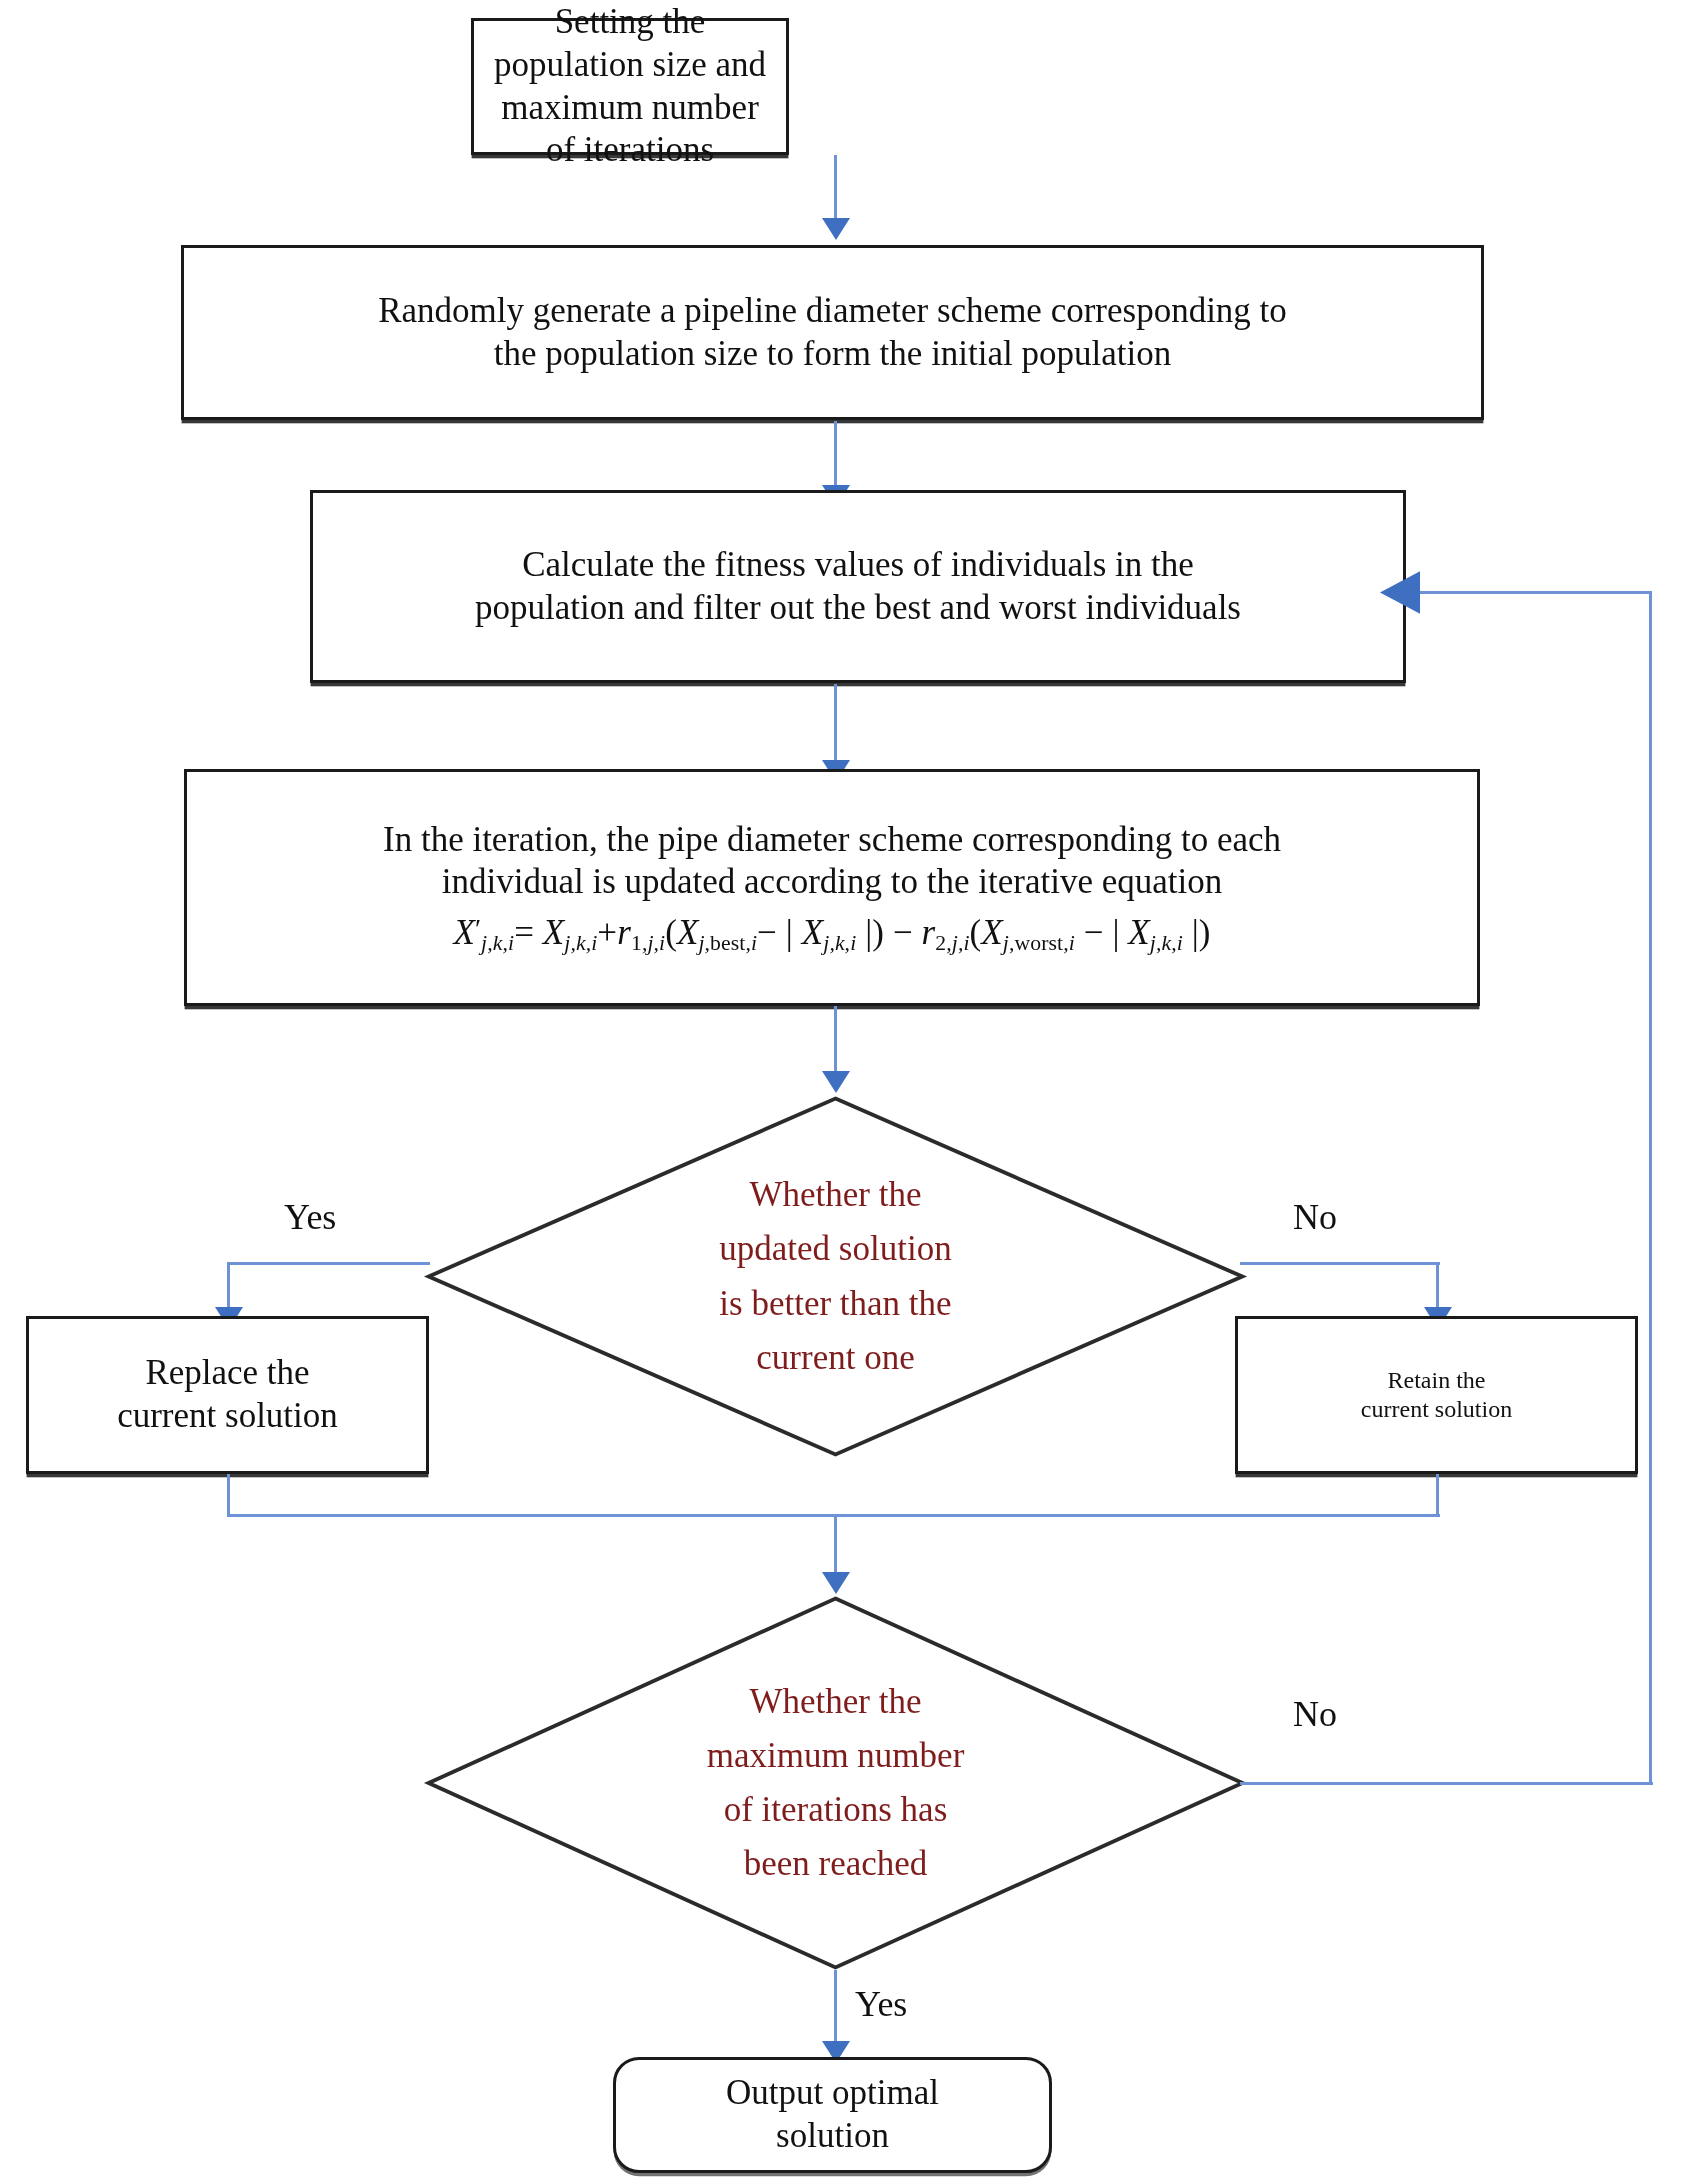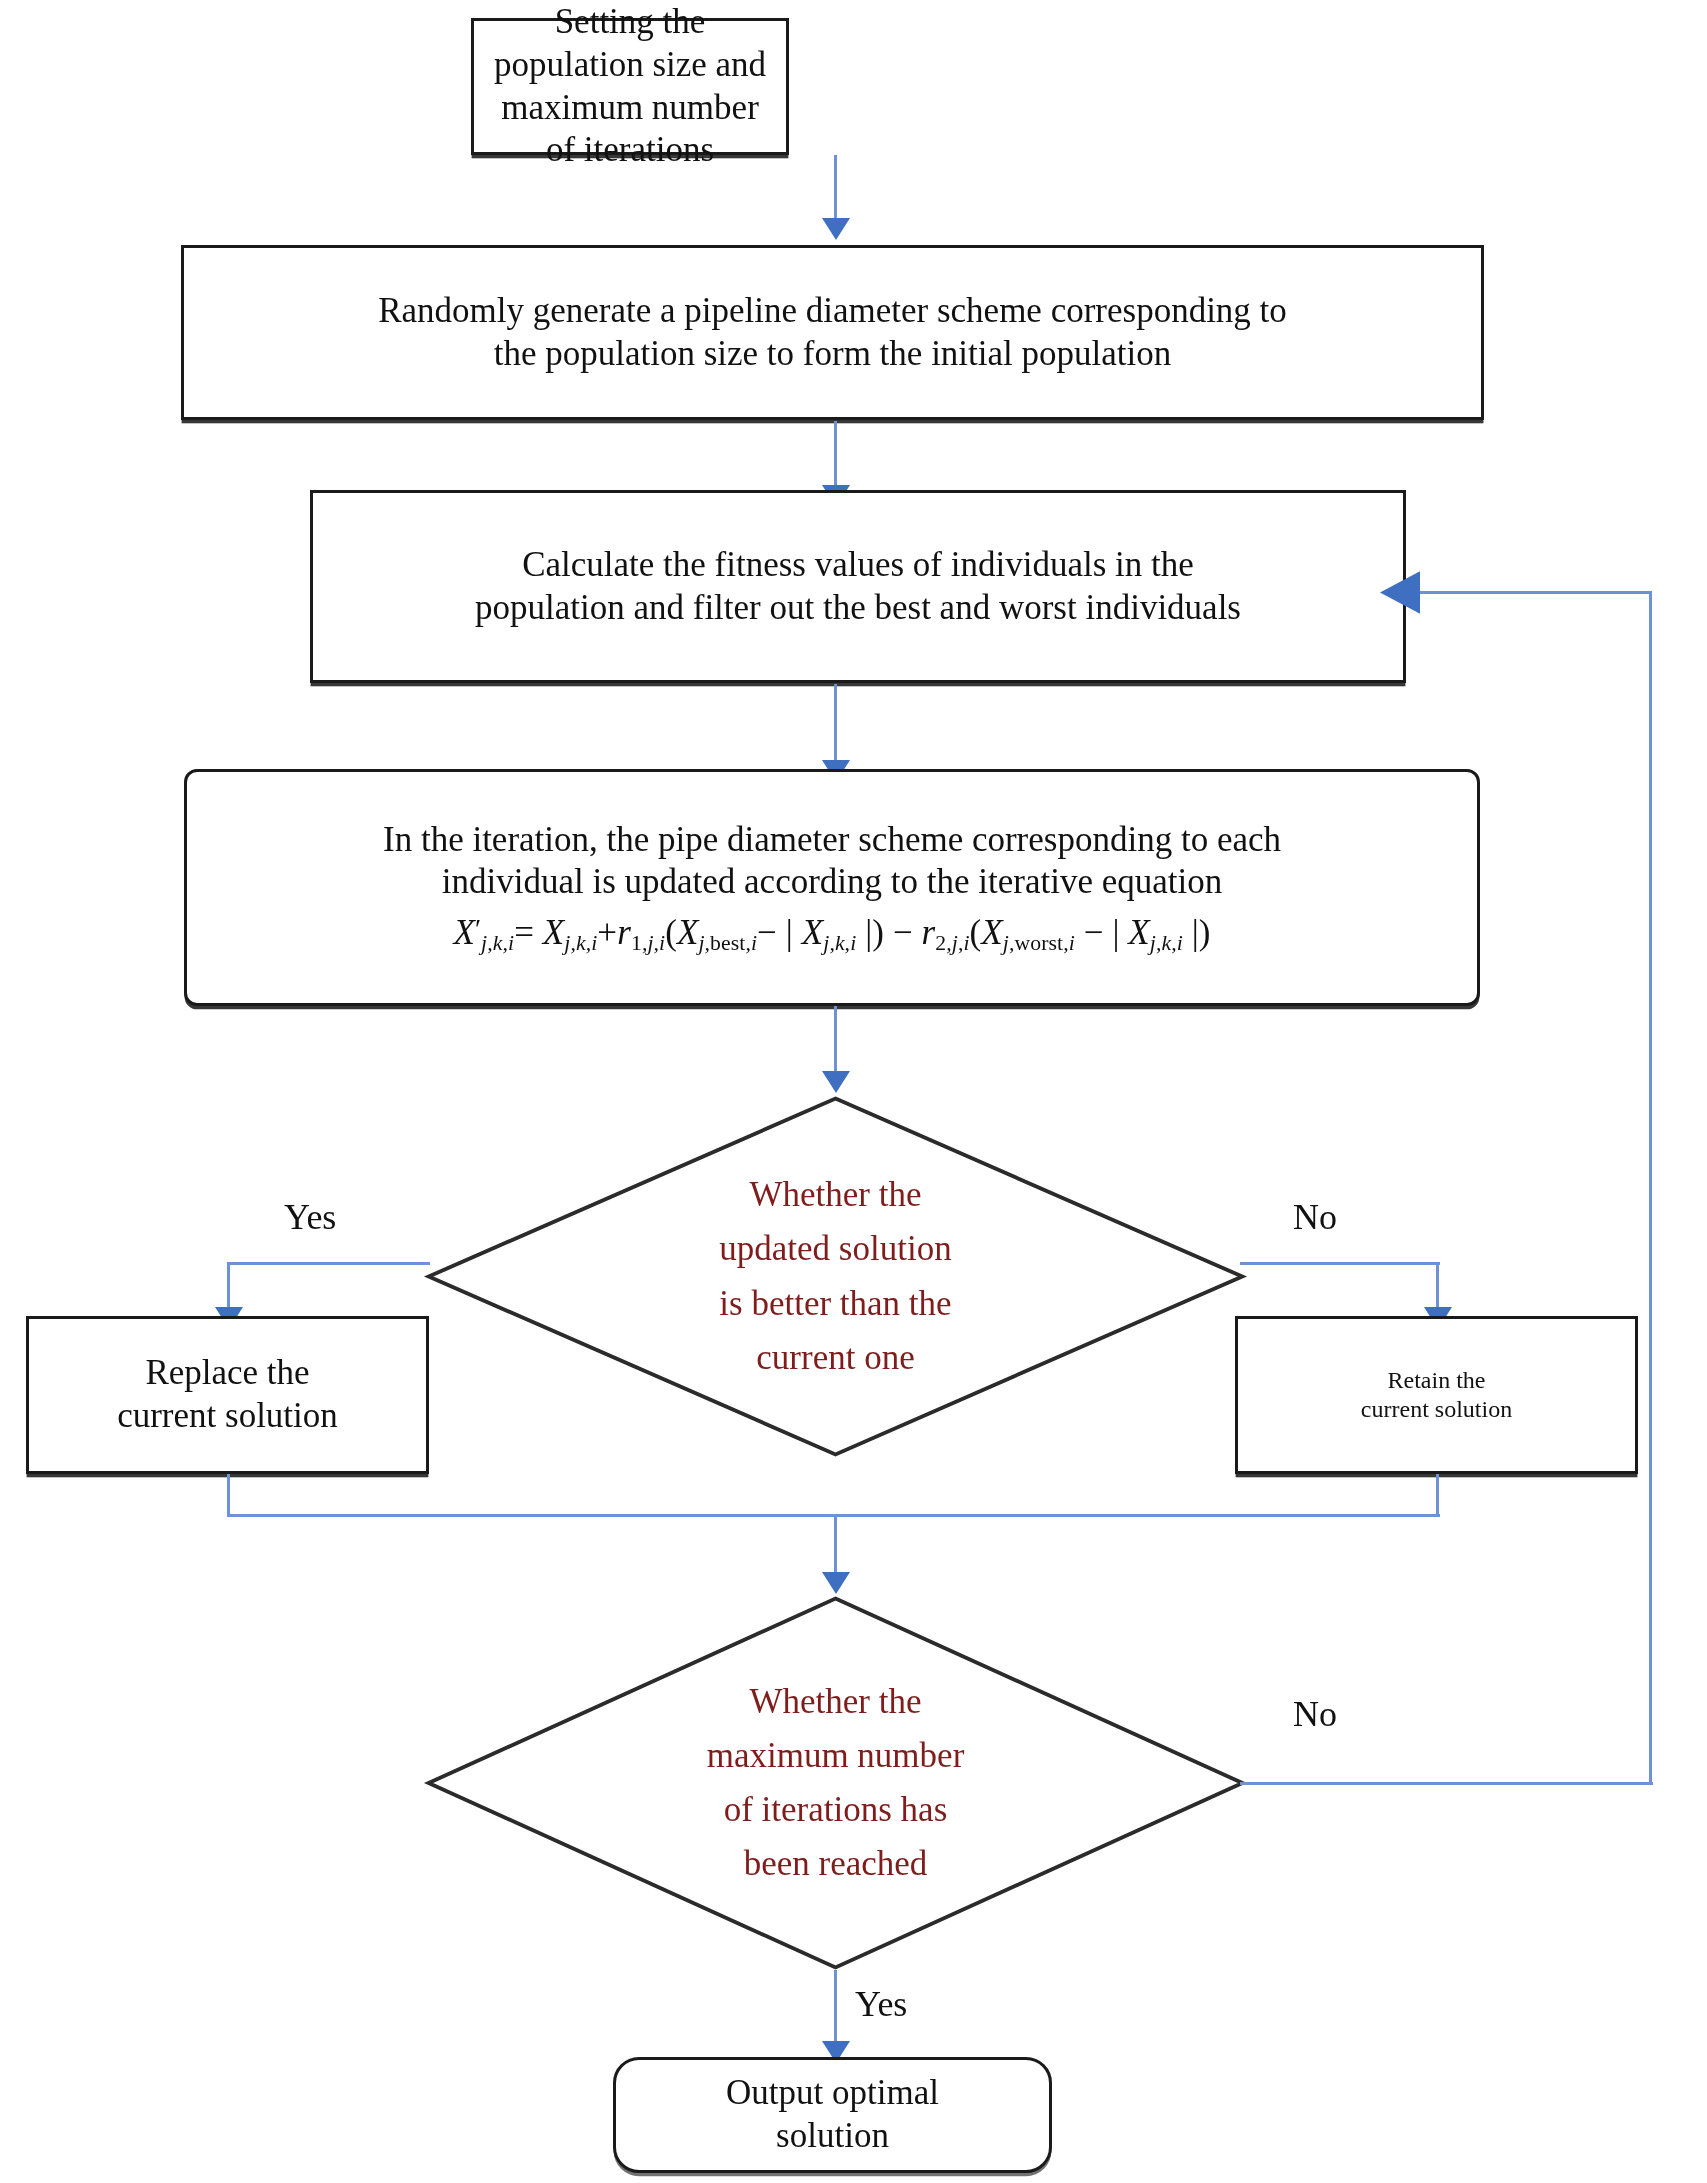--- a/index.html
+++ b/index.html
@@ -62,21 +62,21 @@
   <div class="node rect" style="left:286px;top:490px;width:1096px;height:193px;font-size:35px;margin-left:24px;">
     <div class="txt">
       <div>Calculate the fitness values of individuals  in the</div>
       <div>population and filter  out the best and worst individuals</div>
     </div>
   </div>
 
   <div class="edge v" style="left:834px;top:684px;height:83px;"></div>
   <div class="arrow down" style="left:822px;top:760px;"></div>
 
-  <div class="node rect" style="left:184px;top:769px;width:1296px;height:237px;font-size:35px;border-radius:13px;">
+  <div class="node rect" style="left:184px;top:769px;width:1296px;height:237px;font-size:35px;">
     <div class="txt" style="width:100%;">
       <div>In the iteration, the pipe diameter scheme corresponding to each</div>
       <div>individual  is updated according to the iterative  equation</div>
       <div class="eq" style="margin-top:7.7px;">
         <i>X</i><span class="up" style="font-size:.8em;vertical-align:.2em;">′</span><sub>j,k,i</sub><span class="up">=</span>
         <i>X</i><sub>j,k,i</sub><span class="up">+</span><i>r</i><sub><span class="rm">1</span>,j,i</sub><span class="up">(</span><i>X</i><sub>j,<span class="rm">best</span>,i</sub><span class="up">−</span>
         <span class="up">|</span> <i>X</i><sub>j,k,i</sub> <span class="up">|)</span> <span class="up">−</span>
         <i>r</i><sub><span class="rm">2</span>,j,i</sub><span class="up">(</span><i>X</i><sub>j,<span class="rm">worst</span>,i</sub>
         <span class="up">−</span> <span class="up">|</span> <i>X</i><sub>j,k,i</sub> <span class="up">|)</span>
       </div>

